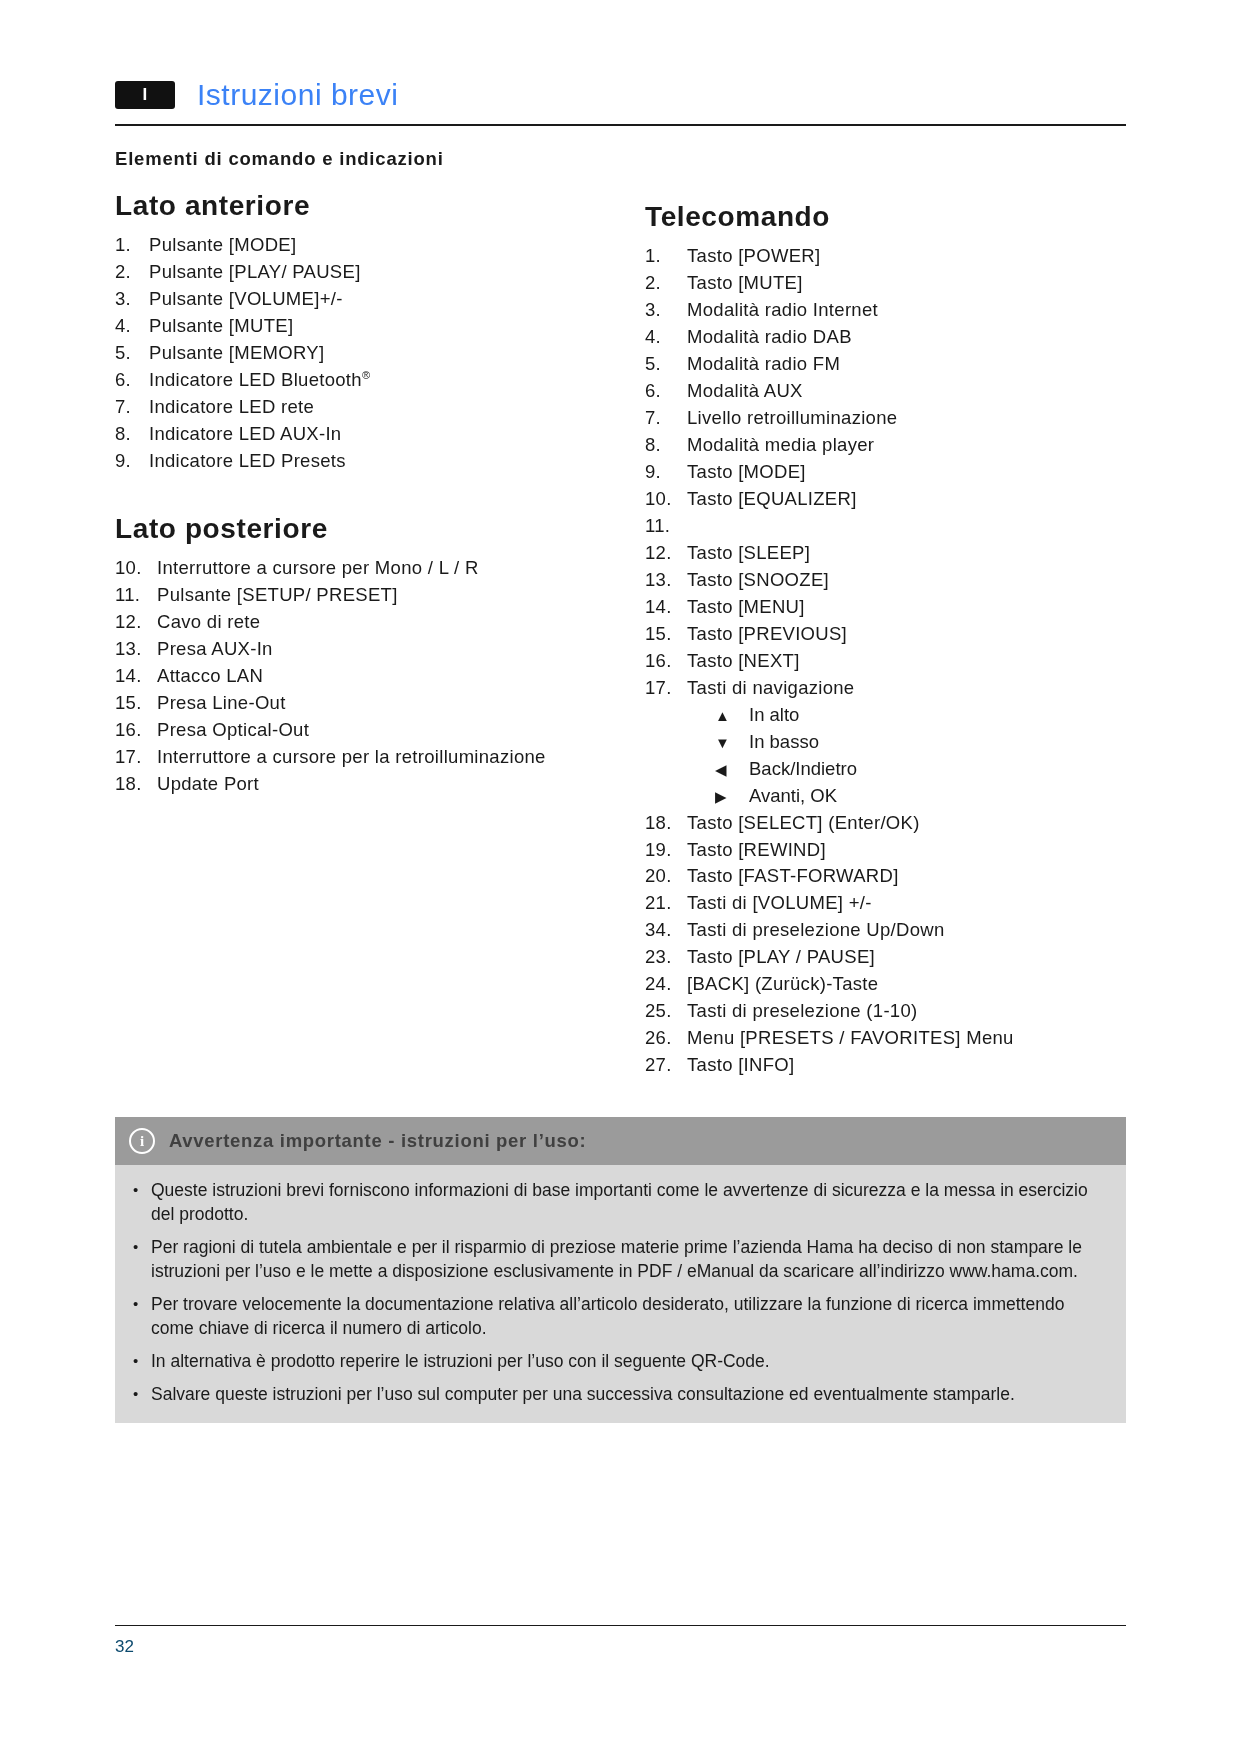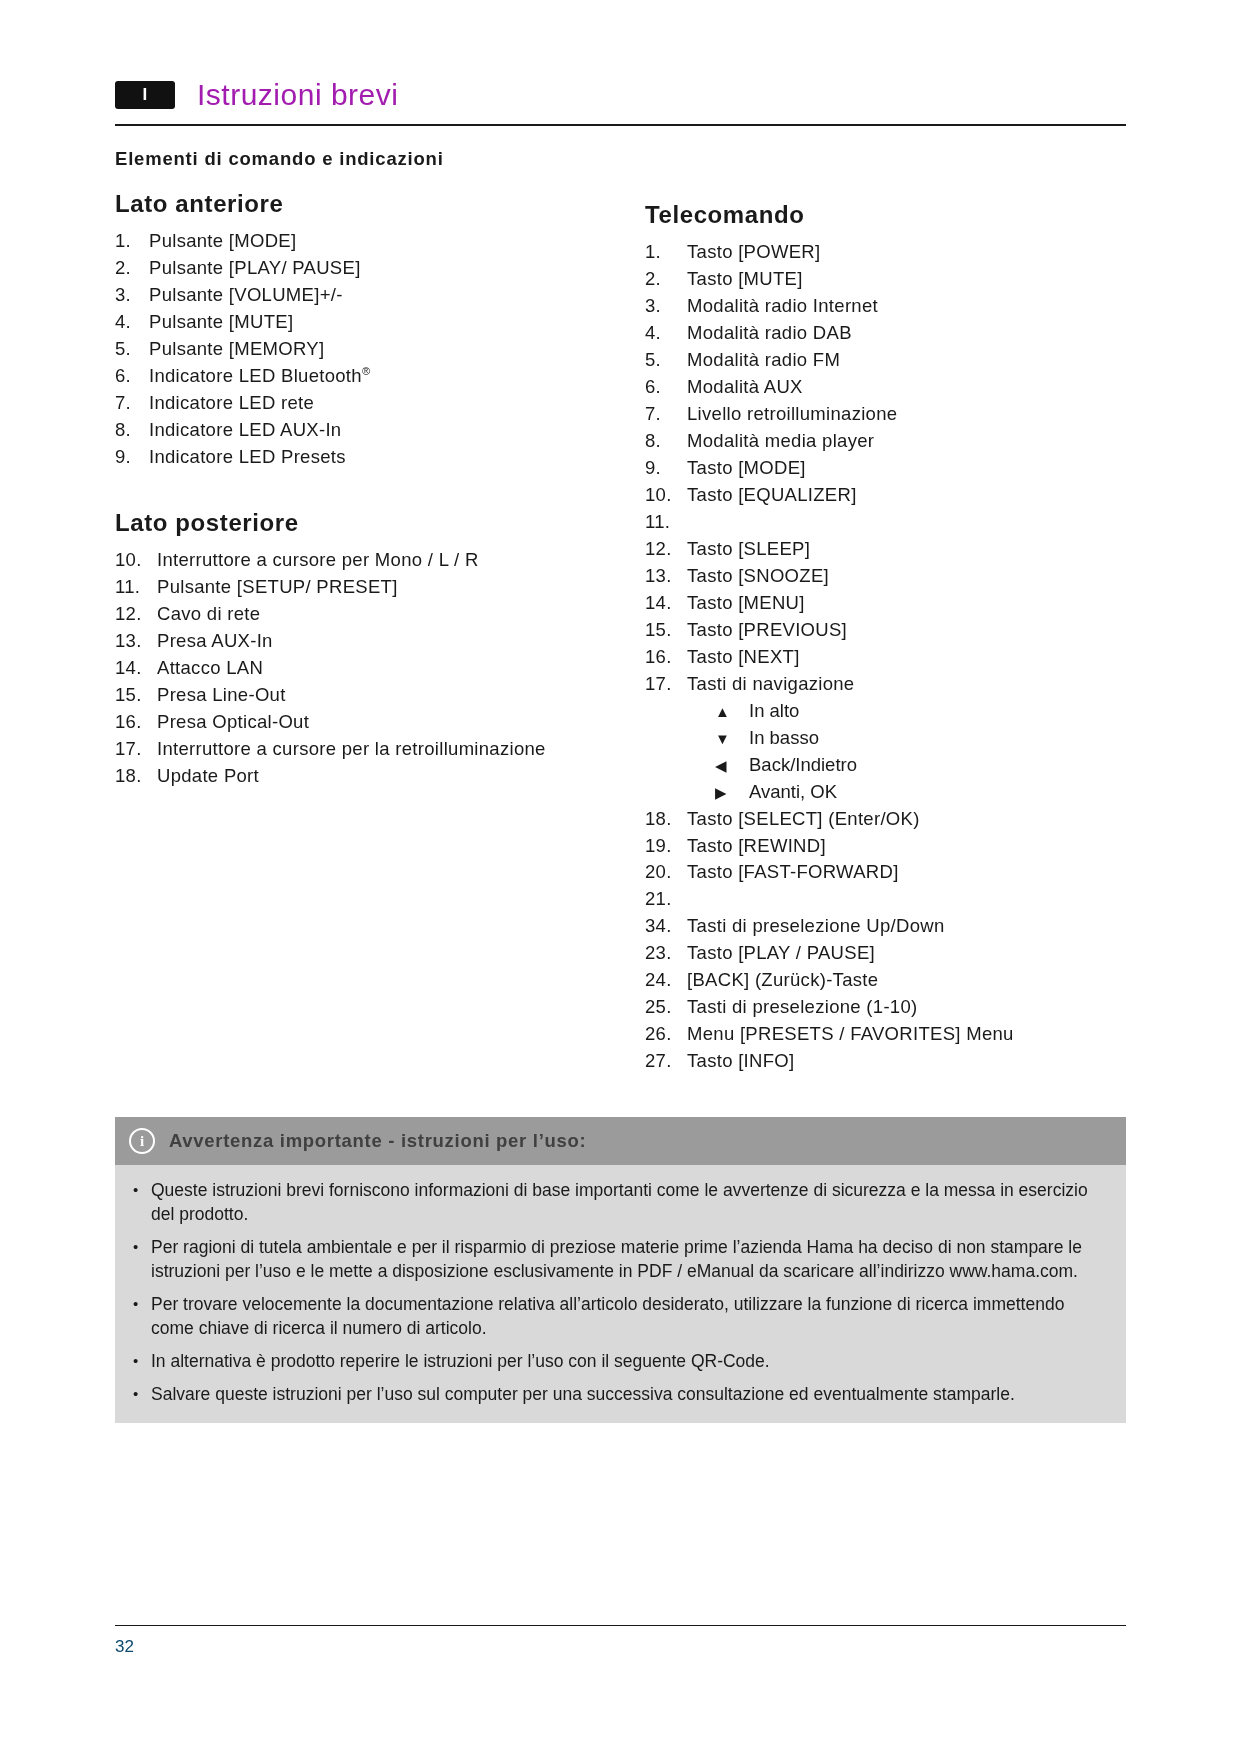--- a/index.html
+++ b/index.html
@@ -41,21 +41,21 @@
     font-weight: bold;
     display: flex;
     align-items: center;
     justify-content: center;
     letter-spacing: 0.5px;
   }
   .header-title {
     font-size: 30px;
     font-weight: 400;
     letter-spacing: 0.5px;
-    color: #a21caf;
+    color: #3b82f6;
   }
   .header-rule {
     margin-top: 12px;
     border-bottom: 2px solid #1a1a1a;
   }
 
   
   .subtitle {
     margin-top: 22px;
     font-size: 18.5px;
@@ -66,21 +66,21 @@
   
   .columns {
     margin-top: 20px;
     display: flex;
     align-items: flex-start;
   }
   .col-left { width: 520px; flex: 0 0 520px; }
   .col-right { width: 480px; flex: 0 0 480px; margin-left: 10px; }
 
   h2.section {
-    font-size: 24px;
+    font-size: 28px;
     font-weight: bold;
     margin: 0 0 10px 0;
     letter-spacing: 0.6px;
   }
   h2.section.tele {
     margin-top: 11px;
   }
   h2.section.second {
     margin-top: 38px;
   }
@@ -401,20 +401,21 @@
         <li>
             <span class="num">19.</span>
             <span class="txt">Tasto   [REWIND]</span>
           </li>
         <li>
             <span class="num">20.</span>
             <span class="txt">Tasto   [FAST-FORWARD]</span>
           </li>
         <li>
             <span class="num">21.</span>
+            <span class="txt">Tasti   di   [VOLUME]   +/-</span>
           </li>
         <li>
             <span class="num">34.</span>
             <span class="txt">Tasti   di   preselezione   Up/Down</span>
           </li>
         <li>
             <span class="num">23.</span>
             <span class="txt">Tasto   [PLAY   /   PAUSE]</span>
           </li>
         <li>

